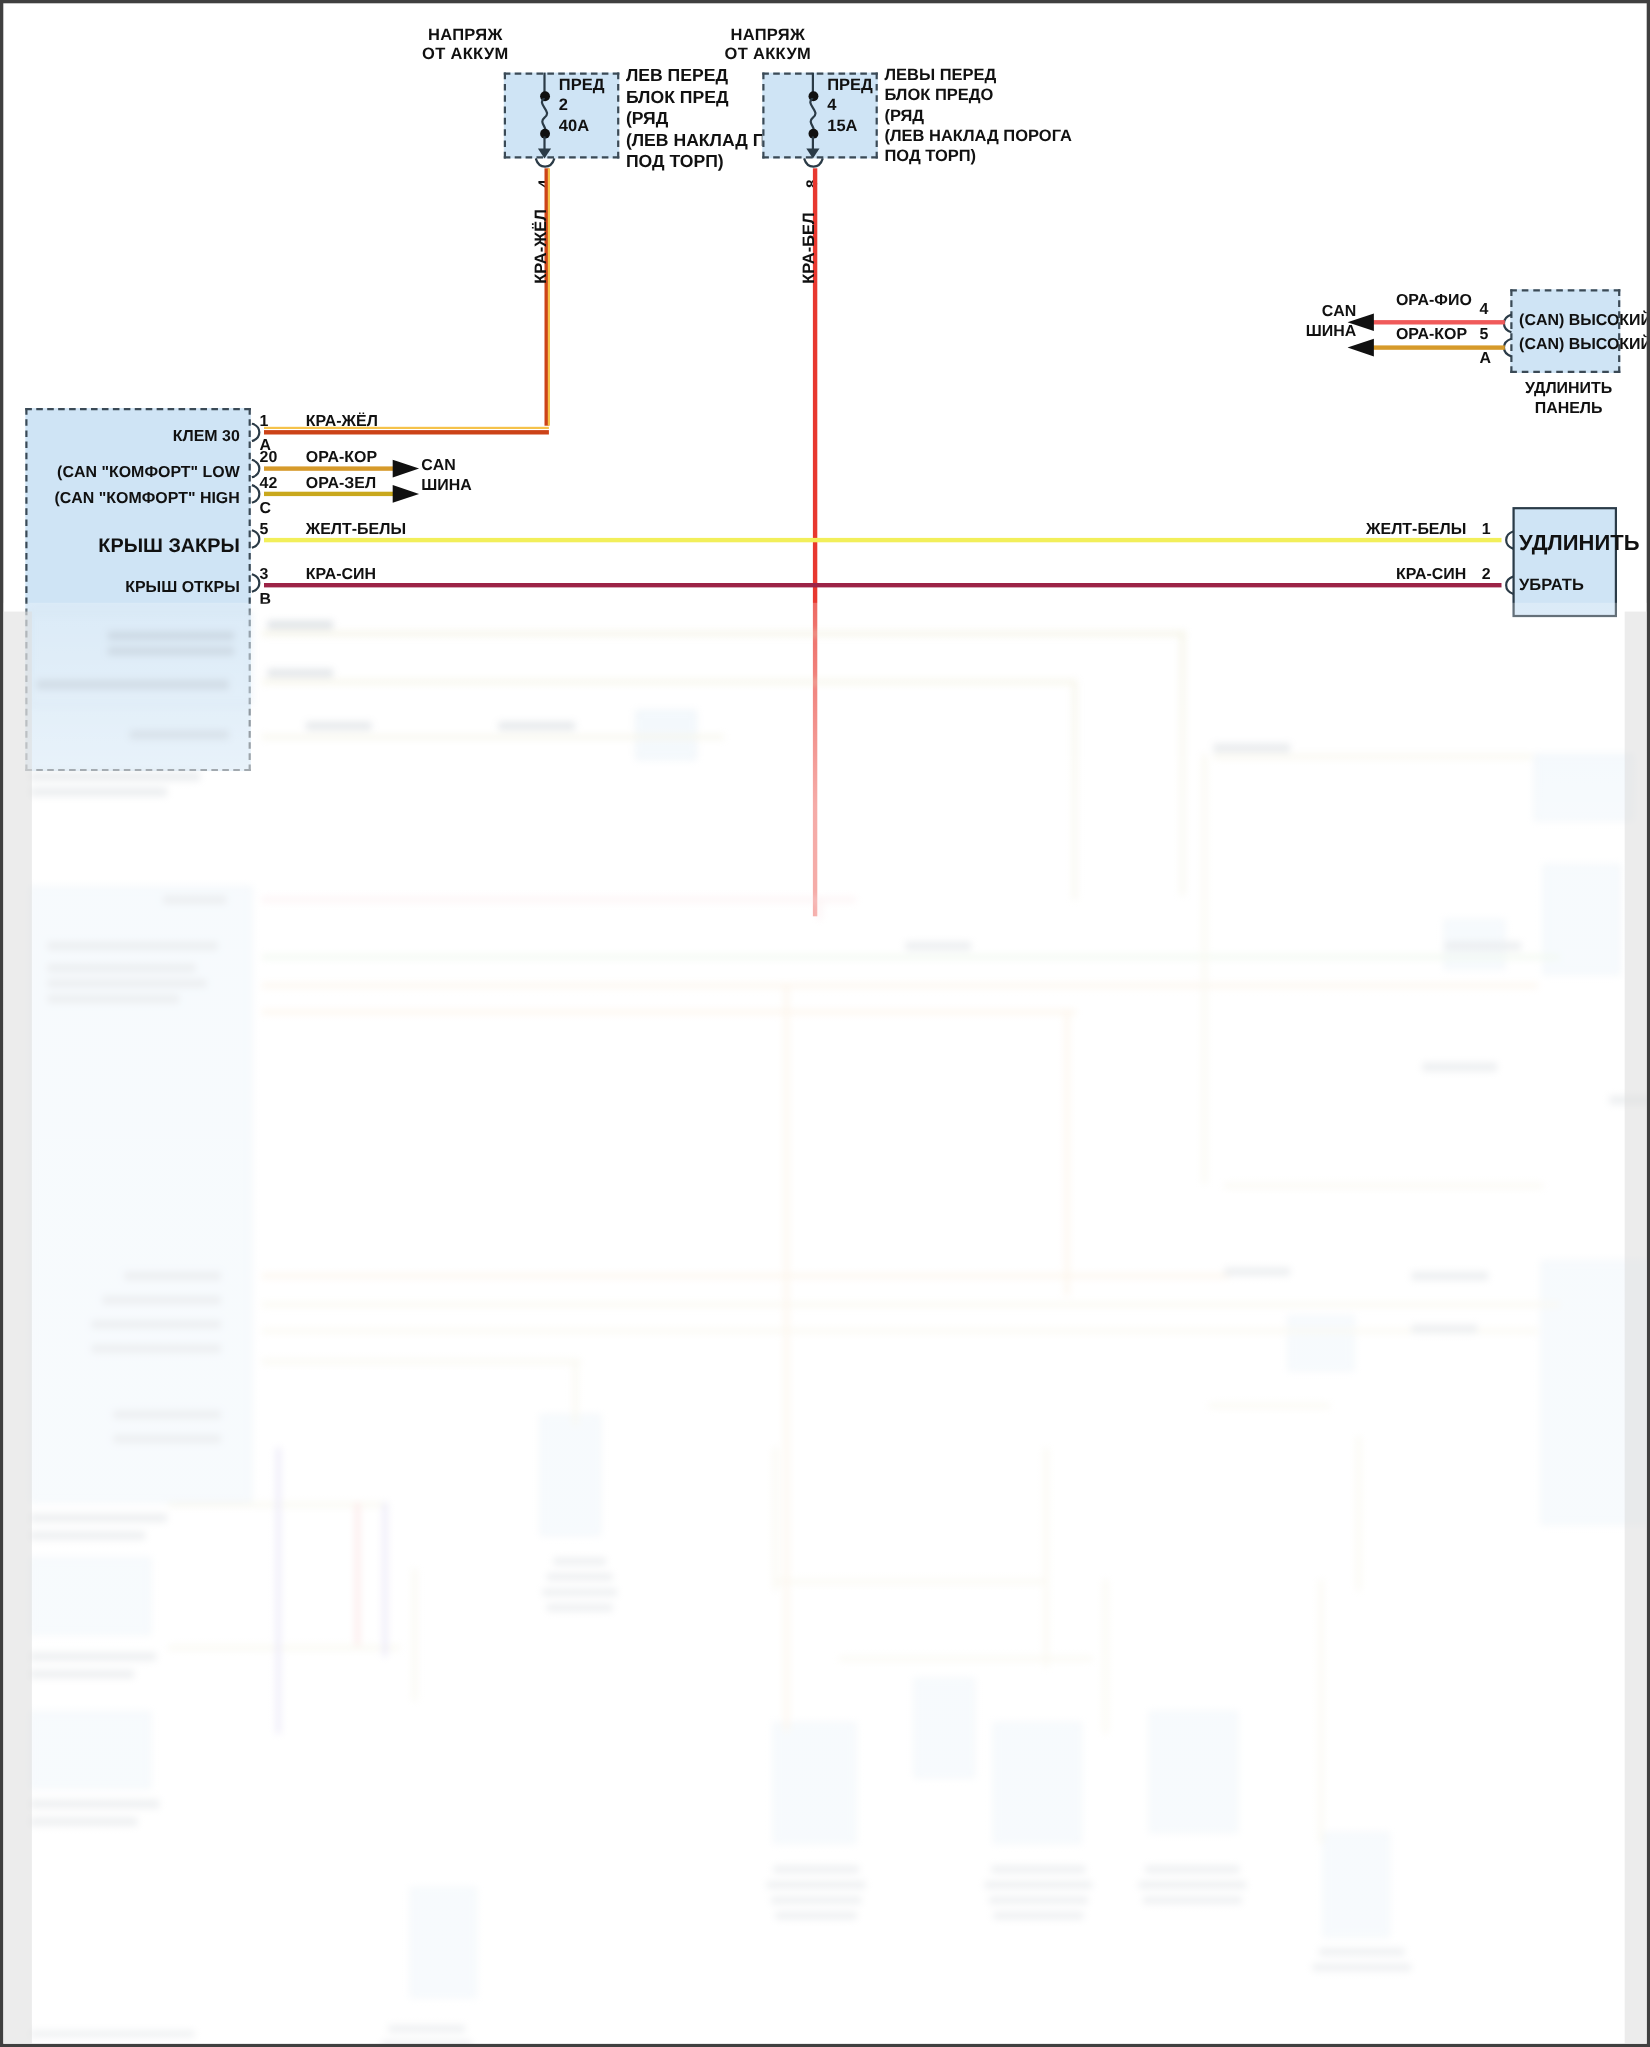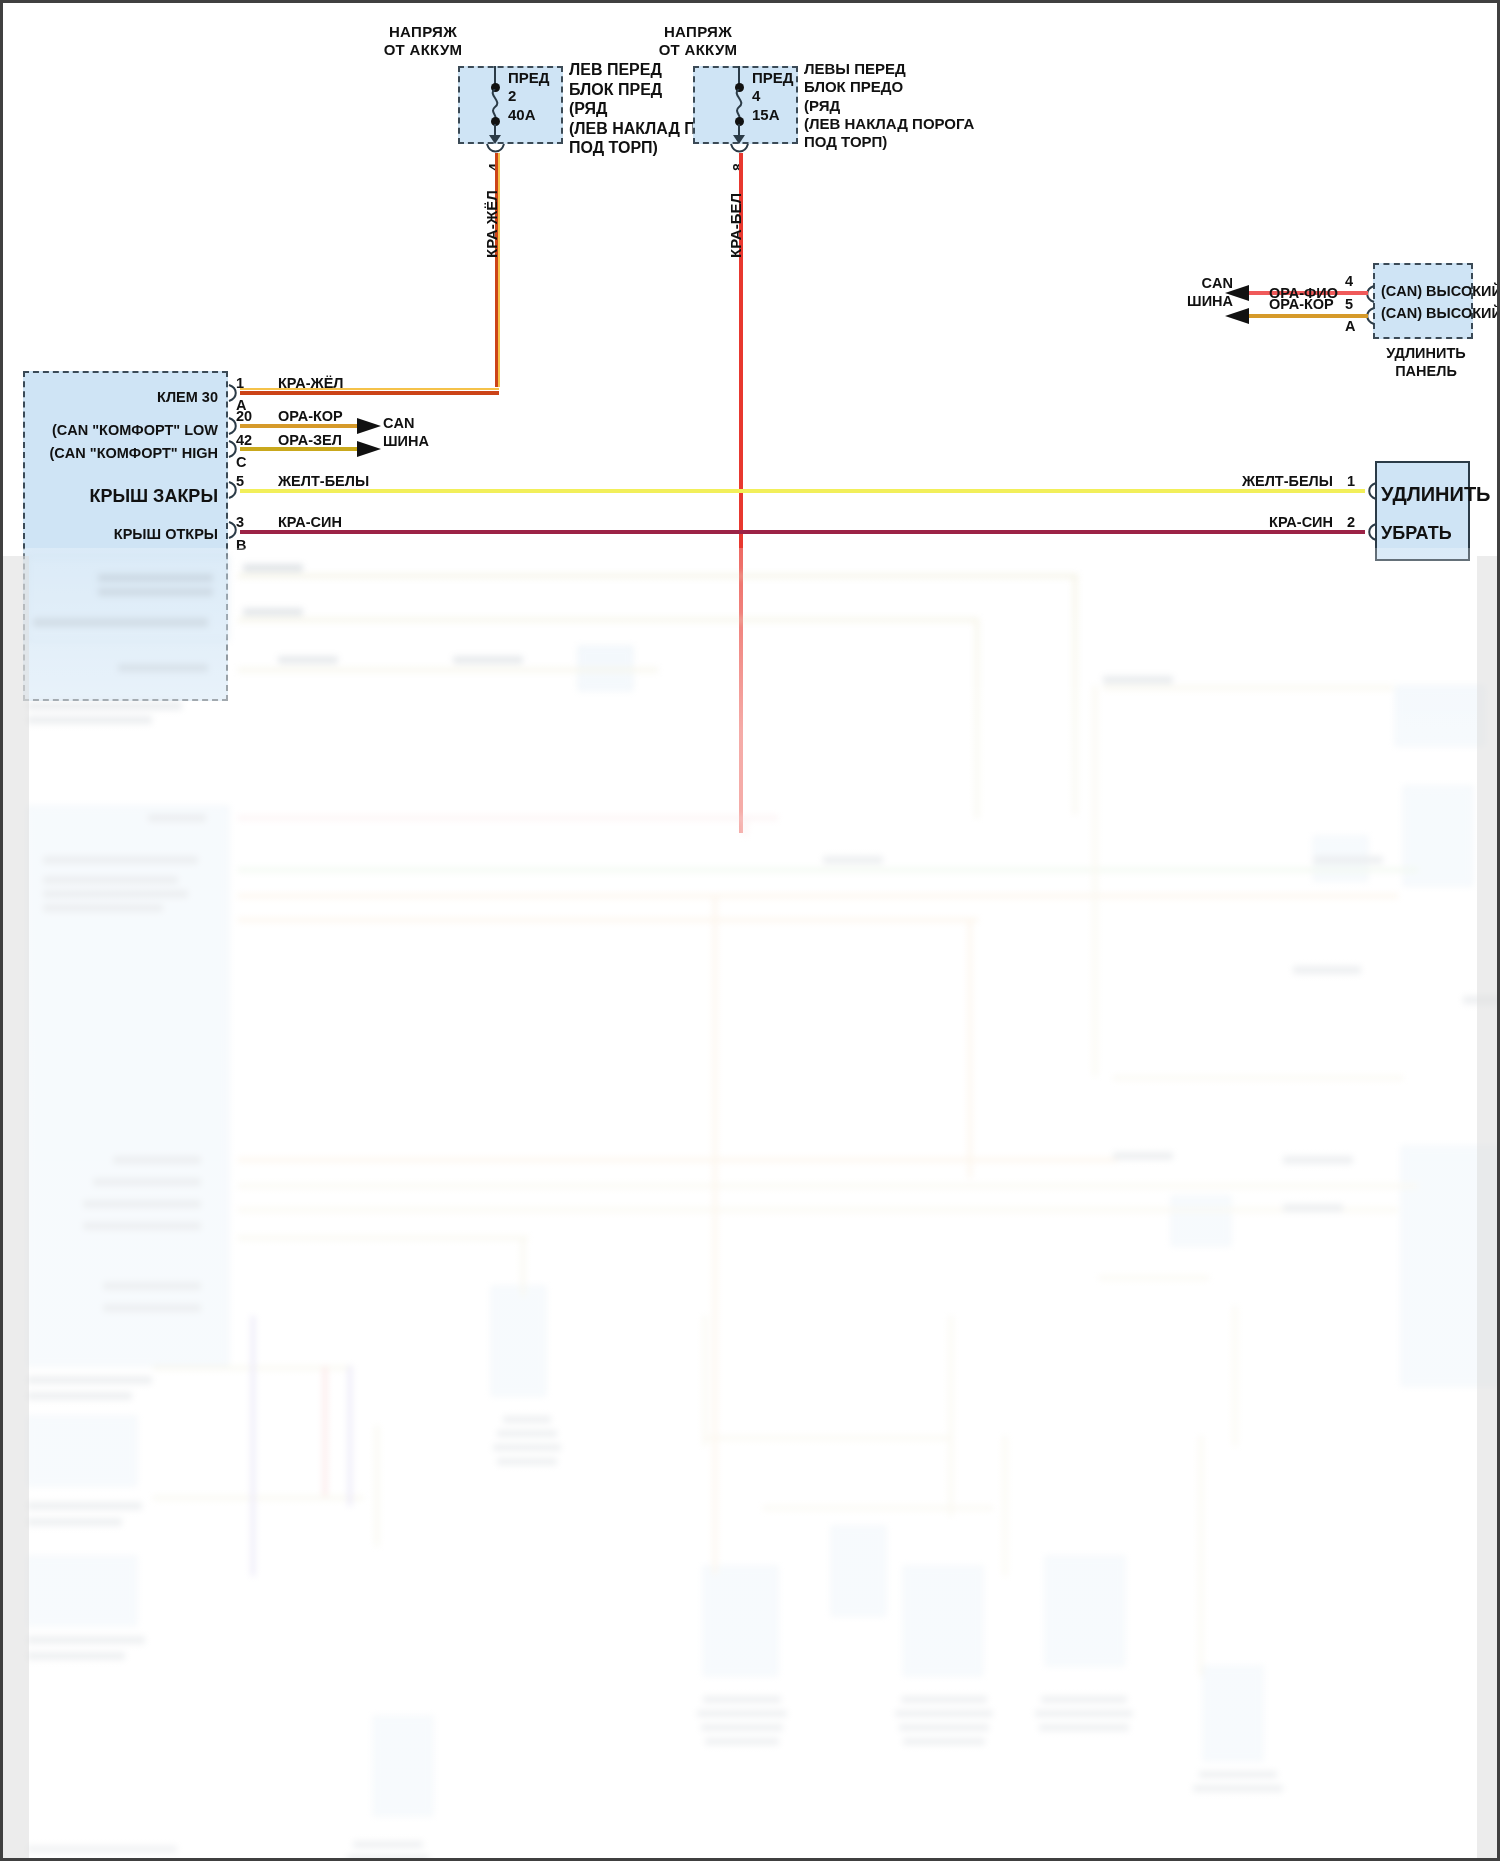--- a/index.html
+++ b/index.html
@@ -132,21 +132,21 @@
     <div class="wire wh" style="left:1245px;top:288px;width:120px;background:#f05a5a;height:4px;"></div>
     <div class="wire wh" style="left:1245px;top:311px;width:120px;background:#d69a2a;height:4px;"></div>
 
     <svg style="position:absolute;left:1222px;top:281px;" width="26" height="18">
       <path d="M0 9 L24 1 L24 17 Z" fill="#111"></path>
     </svg>
     <svg style="position:absolute;left:1222px;top:304px;" width="26" height="18">
       <path d="M0 9 L24 1 L24 17 Z" fill="#111"></path>
     </svg>
 
-    <div class="lbl" style="left:1266px;top:282px;font-size:14.5px;font-weight:700;">ОРА-ФИО</div>
+    <div class="lbl" style="left:1266px;top:262px;font-size:14.5px;font-weight:700;">ОРА-ФИО</div>
     <div class="lbl" style="left:1266px;top:293px;font-size:14.5px;font-weight:700;">ОРА-КОР</div>
     <div class="lbl" style="left:1342px;top:270px;font-size:14.5px;font-weight:700;">4</div>
     <div class="lbl" style="left:1342px;top:293px;font-size:14.5px;font-weight:700;">5</div>
     <div class="lbl" style="left:1342px;top:315px;font-size:14.5px;font-weight:700;">A</div>
 
     <div class="lbl r" style="left:1130px;top:272px;width:100px;font-size:14.5px;font-weight:700;">CAN
 ШИНА</div>
   </div>
 
   <div>
@@ -212,21 +212,21 @@
     <div class="blk solid" style="left:1372px;top:458px;width:95px;height:100px;"></div>
 
     <svg style="position:absolute;left:1362px;top:479px;" width="12" height="18">
       <path d="M11 1 C2 4, 2 14, 11 17" stroke="#2b3b47" stroke-width="2" fill="none"></path>
         </svg>
     <svg style="position:absolute;left:1362px;top:520px;" width="12" height="18">
       <path d="M11 1 C2 4, 2 14, 11 17" stroke="#2b3b47" stroke-width="2" fill="none"></path>
         </svg>
 
     <div class="lbl" style="left:1378px;top:479px;font-size:20px;font-weight:700;">УДЛИНИТЬ</div>
-    <div class="lbl" style="left:1378px;top:520px;font-size:18px;font-weight:700;">УБРАТЬ</div>
+    <div class="lbl" style="left:1378px;top:520px;font-size:15px;font-weight:700;">УБРАТЬ</div>
 
     <div class="lbl r" style="left:1200px;top:470px;width:130px;font-size:14.5px;font-weight:700;">ЖЕЛТ-БЕЛЫ</div>
     <div class="lbl r" style="left:1200px;top:511px;width:130px;font-size:14.5px;font-weight:700;">КРА-СИН</div>
     <div class="lbl" style="left:1344px;top:470px;font-size:14.5px;font-weight:700;">1</div>
     <div class="lbl" style="left:1344px;top:511px;font-size:14.5px;font-weight:700;">2</div>
   </div>
 
   <div id="faded">
 
     <div class="fb" style="left:24px;top:0px;width:202px;height:85px;"></div>

